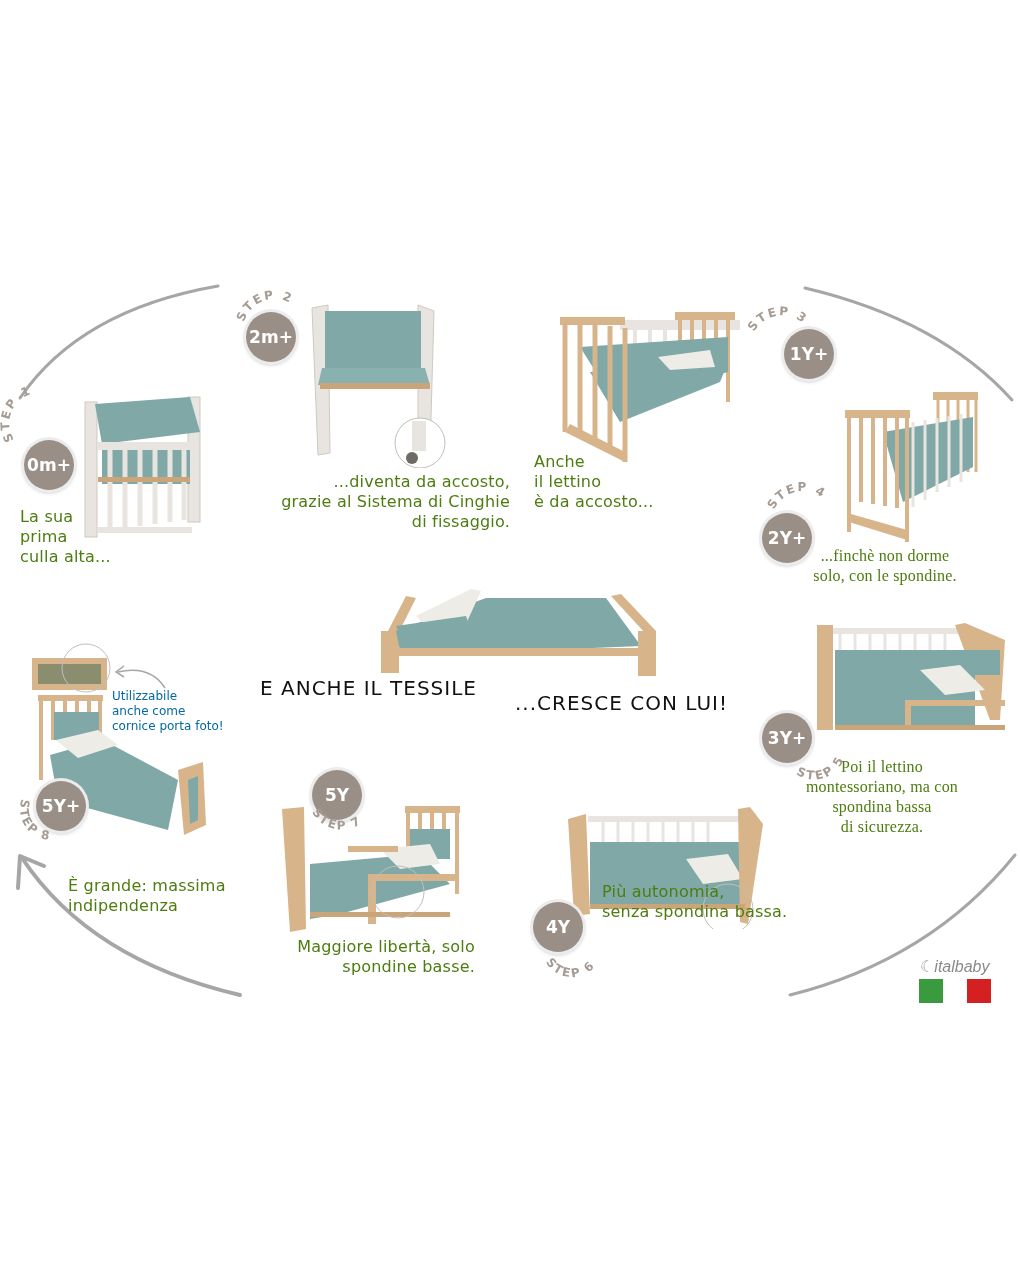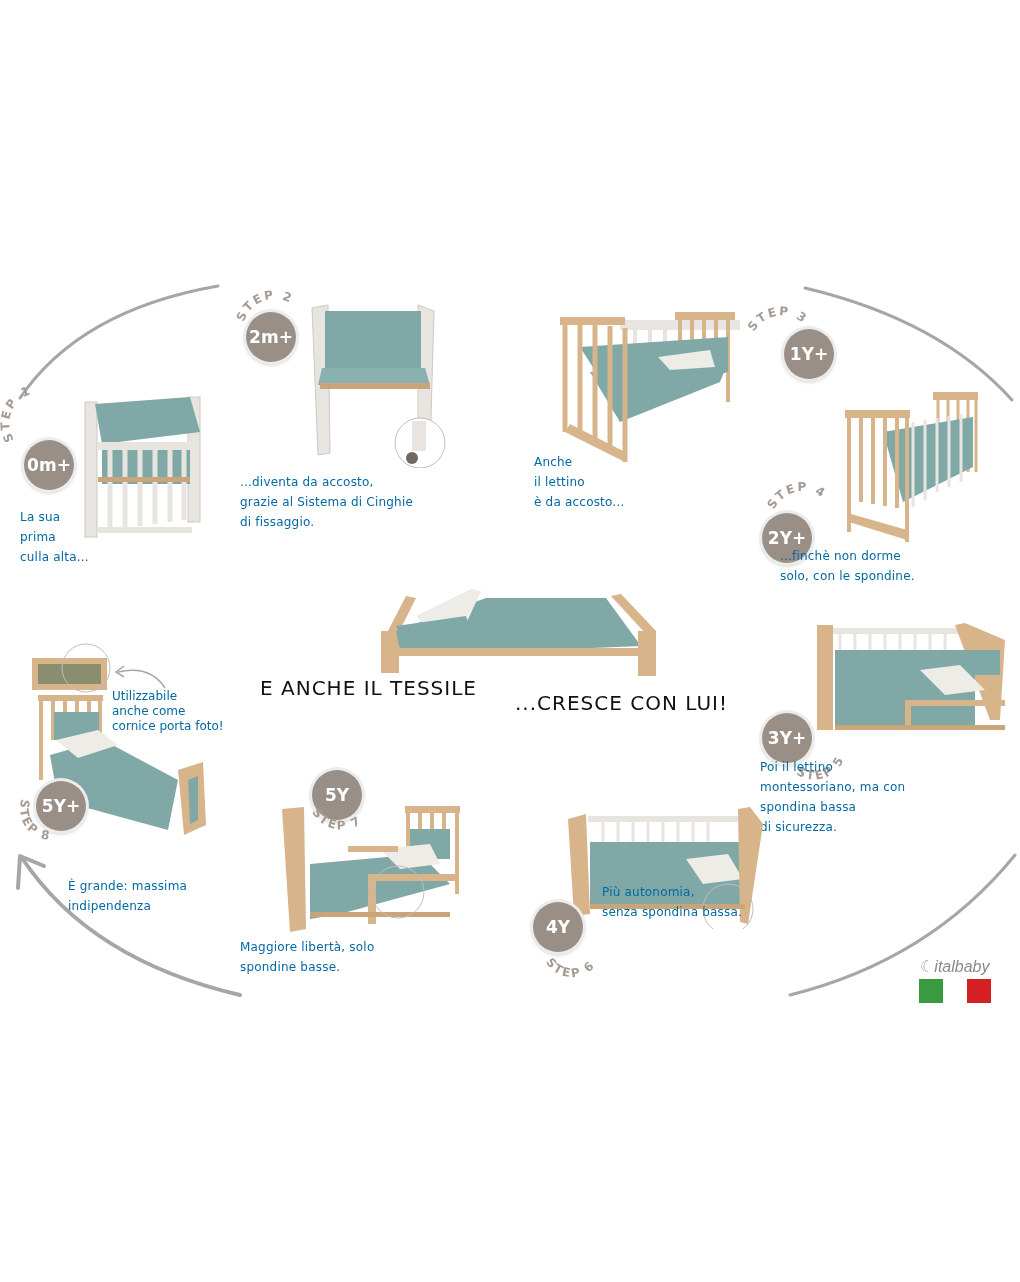--- a/index.html
+++ b/index.html
@@ -1,20 +1,20 @@
 <!DOCTYPE html>
 <html><head>
 <meta charset="utf-8">
 <style>
   html, body { margin: 0; padding: 0; background: #ffffff; }
   body { width: 1020px; height: 1282px; position: relative; overflow: hidden; font-family: "DejaVu Sans", sans-serif; color: #111; }
   .abs { position: absolute; }
-  .caption { position: absolute; font-size: 12px; line-height: 20px; letter-spacing: 0.2px; white-space: pre-line; color: #0369a1; }
-  .c-center { text-align: left; }
-  .c-right { text-align: left; }
+  .caption { position: absolute; font-size: 16px; line-height: 20px; letter-spacing: 0.2px; white-space: pre-line; color: #4d7c0f; }
+  .c-center { text-align: right; }
+  .c-right { text-align: center; font-family: Liberation Serif, serif; }
   .badge { position: absolute; width: 50px; height: 50px; border-radius: 50%; background: #9a8f87; box-shadow: 0 0 0 3px #ececec, 0 2px 4px rgba(0,0,0,0.35); color: #fff; font-family: "DejaVu Sans", sans-serif; font-weight: bold; font-size: 17px; display: flex; align-items: center; justify-content: center; }
   .step-arc { position: absolute; overflow: visible; }
   .step-arc text { font-family: "DejaVu Sans", sans-serif; font-weight: bold; font-size: 12px; fill: #a59b93; letter-spacing: 2px; }
   .arc { position: absolute; left: 0; top: 0; }
   .headline { position: absolute; font-size: 20px; letter-spacing: 1px; color: #111; white-space: nowrap; }
   .note { position: absolute; font-size: 12px; line-height: 15px; color: #0369a1; white-space: pre-line; }
   .flag { position: absolute; width: 72px; height: 24px; display: flex; }
   .flag span { flex: 1; display: block; }
   .logo { position: absolute; font-family: Liberation Sans, sans-serif; font-style: italic; font-size: 16px; color: #8a8a8a; }
   .bed { position: absolute; }

